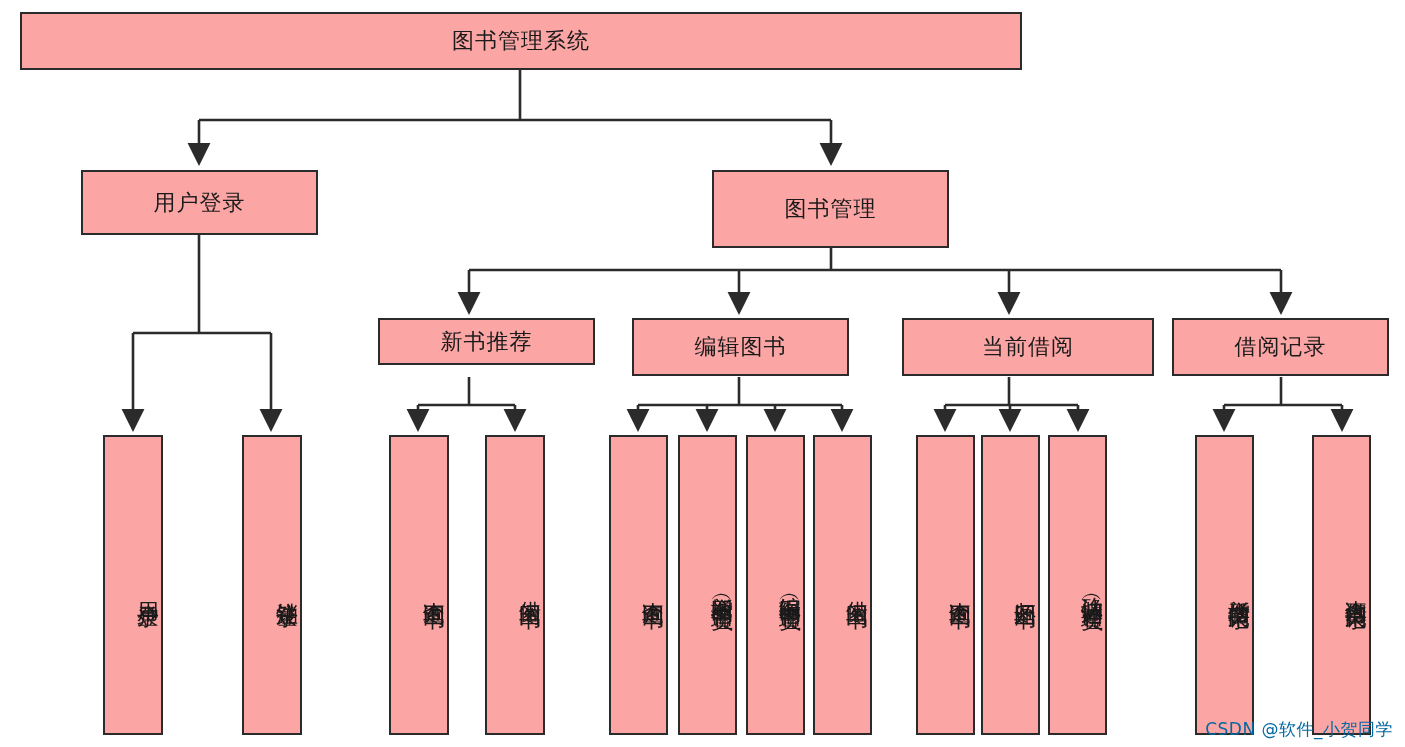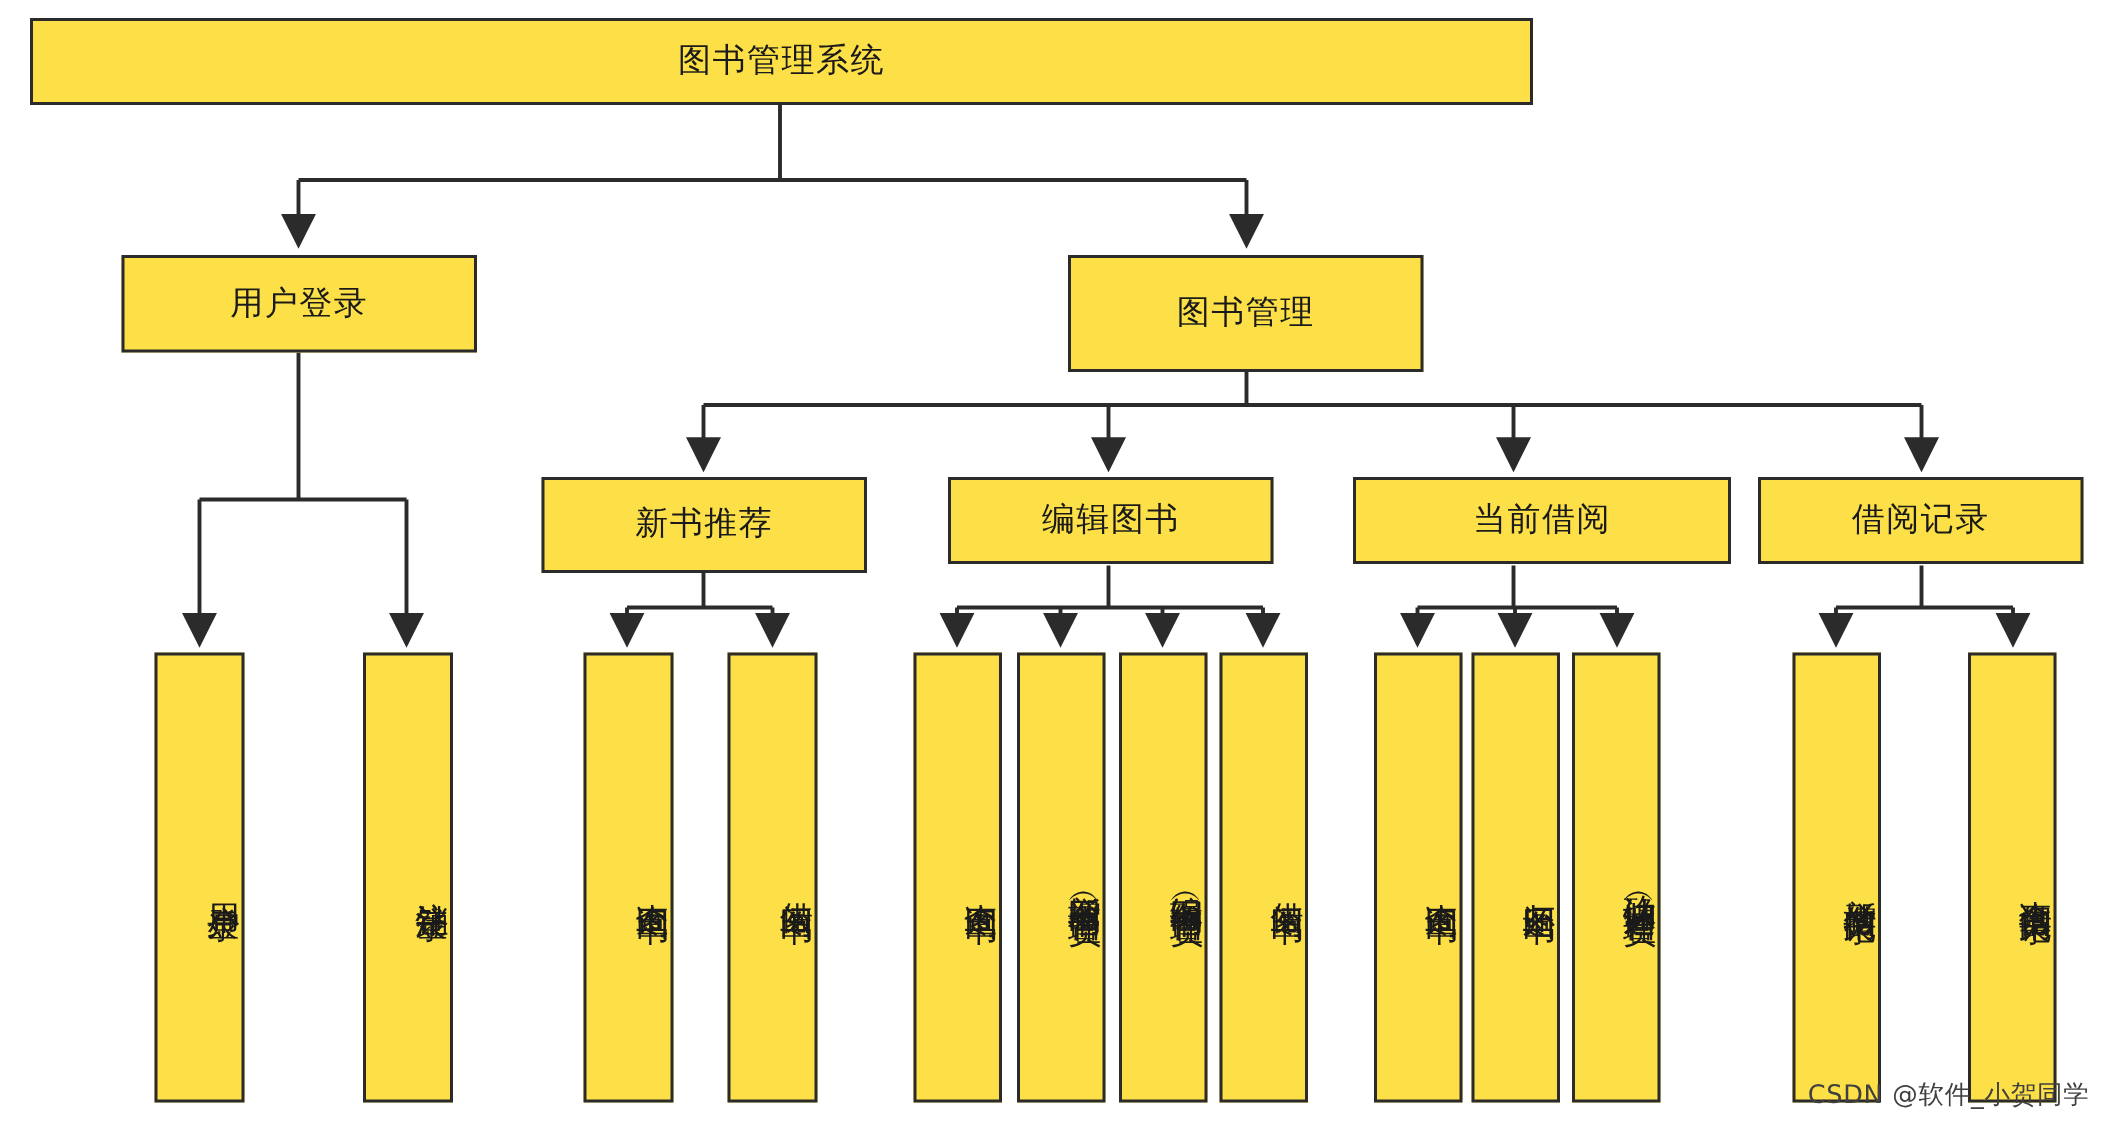--- a/index.html
+++ b/index.html
@@ -19,21 +19,21 @@
     position: absolute;
     left: 0;
     top: 0;
     width: 1405px;
     height: 747px;
   }
   .node {
     position: absolute;
     box-sizing: border-box;
     border: 2px solid #2b2b2b;
-    background: #fde047;
+    background: #fca5a5;
     display: flex;
     align-items: center;
     justify-content: center;
     color: #1a1a1a;
     line-height: 1.18;
   }
   .node.horiz {
     font-size: 22px;
     letter-spacing: 1px;
     text-align: center;
@@ -52,21 +52,21 @@
     align-items: flex-start;
   }
   .node.vert span {
     display: block;
   }
   .watermark {
     position: absolute;
     right: 12px;
     bottom: 6px;
     font-size: 17px;
-    color: #404040;
+    color: #0369a1;
     white-space: nowrap;
     letter-spacing: 0.5px;
     pointer-events: none;
   }
 </style>
 </head>
 <body>
 
 <svg id="diagram" viewBox="0 0 1405 747" xmlns="http://www.w3.org/2000/svg">
   <defs>
@@ -123,21 +123,21 @@
   <span>图书管理系统</span>
 </div>
 
 <div class="node horiz" style="left:81px; top:170px; width:237px; height:65px;">
   <span>用户登录</span>
 </div>
 <div class="node horiz" style="left:712px; top:170px; width:237px; height:78px;">
   <span>图书管理</span>
 </div>
 
-<div class="node horiz" style="left:361px; top:318px; width:217px; height:64px;">
+<div class="node horiz" style="left:378px; top:318px; width:217px; height:47px;">
   <span>新书推荐</span>
 </div>
 <div class="node horiz" style="left:632px; top:318px; width:217px; height:58px;">
   <span>编辑图书</span>
 </div>
 <div class="node horiz" style="left:902px; top:318px; width:252px; height:58px;">
   <span>当前借阅</span>
 </div>
 <div class="node horiz" style="left:1172px; top:318px; width:217px; height:58px;align-items:center;">
   <span>借阅记录</span>

